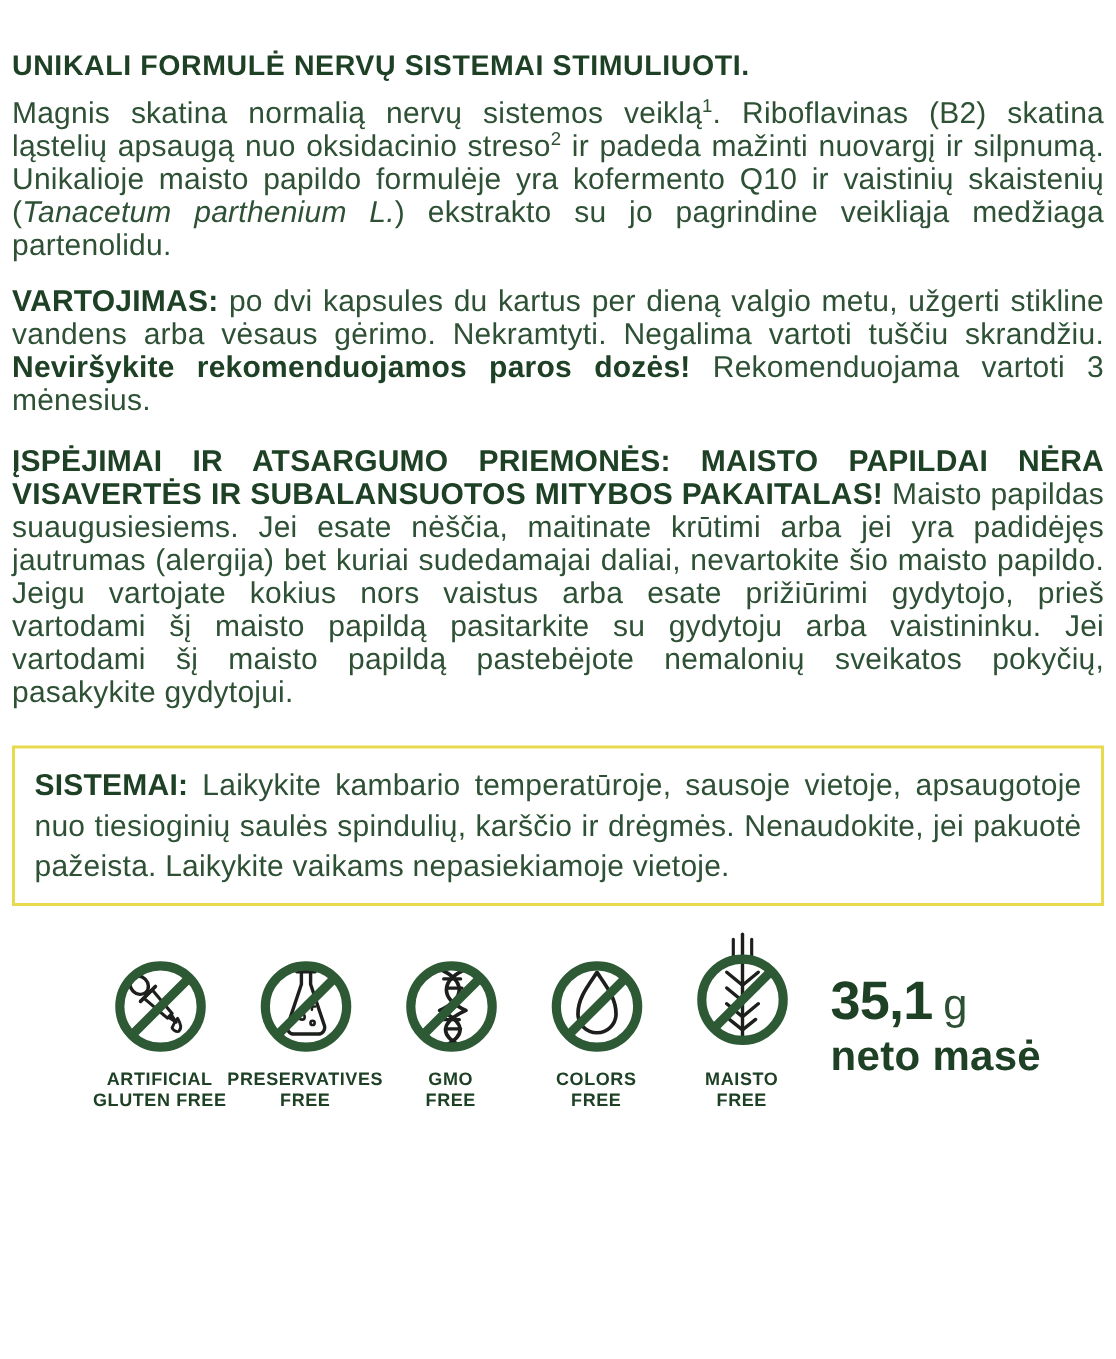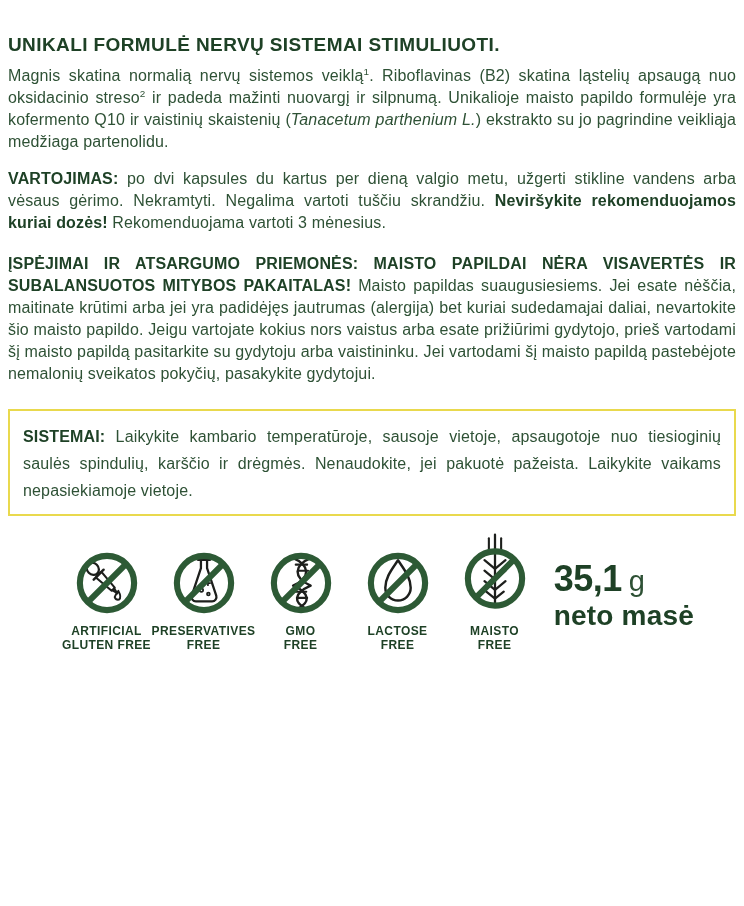--- a/index.html
+++ b/index.html
@@ -20,21 +20,21 @@
     overflow:hidden;
     font-family:"Liberation Sans","DejaVu Sans",sans-serif;
     color:var(--text);
   }
   .title{
     font-size:19px;font-weight:700;letter-spacing:.4px;
     color:var(--strong);
     margin-bottom:9px;
   }
   p.body{
-    font-size:16px;line-height:22px;letter-spacing:.15px;
+    font-size:20px;line-height:22px;letter-spacing:.15px;
     text-align:justify;
     margin-bottom:15px;
     color:var(--text);
   }
   p.body .b{font-weight:700;color:var(--strong);}
   p.body .i{font-style:italic;}
   p.body sup{font-size:62%;line-height:0;vertical-align:super;}
   p.warnings{margin-top:19px;}
   p.freefrom{margin-top:25px;}
   .storage-box{
@@ -75,21 +75,21 @@
 </style>
 </head>
 <body>
 
 <div class="page">
 
   <h1 class="title">UNIKALI FORMULĖ NERVŲ SISTEMAI STIMULIUOTI.</h1>
 
   <p class="body"><span>Magnis skatina normalią nervų sistemos veiklą</span><sup>1</sup><span>. Riboflavinas (B2) skatina ląstelių apsaugą nuo oksidacinio streso</span><sup>2</sup><span> ir padeda mažinti nuovargį ir silpnumą. Unikalioje maisto papildo formulėje yra kofermento Q10 ir vaistinių skaistenių (</span><span class="i">Tanacetum parthenium L.</span><span>) ekstrakto su jo pagrindine veikliąja medžiaga partenolidu.</span></p>
 
-  <p class="body"><span class="b">VARTOJIMAS:</span><span> po dvi kapsules du kartus per dieną valgio metu, užgerti stikline vandens arba vėsaus gėrimo. Nekramtyti. Negalima vartoti tuščiu skrandžiu. </span><span class="b">Neviršykite rekomenduojamos kuriai dozės!</span><span> Rekomenduojama vartoti 3 mėnesius.</span></p>
+  <p class="body"><span class="b">VARTOJIMAS:</span><span> po dvi kapsules du kartus per dieną valgio metu, užgerti stikline vandens arba vėsaus gėrimo. Nekramtyti. Negalima vartoti tuščiu skrandžiu. </span><span class="b">Neviršykite rekomenduojamos paros dozės!</span><span> Rekomenduojama vartoti 3 mėnesius.</span></p>
 
   <p class="body warnings"><span class="b">ĮSPĖJIMAI IR ATSARGUMO PRIEMONĖS: MAISTO PAPILDAI NĖRA VISAVERTĖS IR SUBALANSUOTOS MITYBOS PAKAITALAS!</span><span> Maisto papildas suaugusiesiems. Jei esate nėščia, maitinate krūtimi arba jei yra padidėjęs jautrumas (alergija) bet kuriai sudedamajai daliai, nevartokite šio maisto papildo. Jeigu vartojate kokius nors vaistus arba esate prižiūrimi gydytojo, prieš vartodami šį maisto papildą pasitarkite su gydytoju arba vaistininku. Jei vartodami šį maisto papildą pastebėjote nemalonių sveikatos pokyčių, pasakykite gydytojui.</span></p>
 
 
   <div class="storage-box">
     <p class="body"><span class="b">SISTEMAI:</span><span> Laikykite kambario temperatūroje, sausoje vietoje, apsaugotoje nuo tiesioginių saulės spindulių, karščio ir drėgmės. Nenaudokite, jei pakuotė pažeista. Laikykite vaikams nepasiekiamoje vietoje.</span></p>
   </div>
 
   <div class="badges-row">
 
@@ -152,21 +152,21 @@
 
     <div class="badge">
       <span class="icon-wrap">
         <svg width="70" height="70" viewBox="0 0 80 80" stroke-linecap="round" stroke-linejoin="round">
           <path class="glyph" d="M40 14 C33 24.5 25.5 33.5 25.5 45.5 A14.5 14.5 0 0 0 54.5 45.5 C54.5 33.5 47 24.5 40 14 Z" stroke-width="2.8"></path>
           <circle class="ring" cx="40" cy="40" r="31" stroke-width="7"></circle>
           <line class="ring" x1="19" y1="61" x2="61" y2="19" stroke-width="7"></line>
         </svg>
       </span>
       <div class="caption">
-        <div>LACTOSE</div>
+        <div>COLORS</div>
         <div>FREE</div>
       </div>
     </div>
 
     <div class="badge">
       <span class="icon-wrap">
         <svg width="70" height="86" viewBox="0 0 80 98" stroke-linecap="round" stroke-linejoin="round">
           <line class="glyph" x1="40" y1="3" x2="40" y2="84" stroke-width="2.6"></line>
           <line class="glyph" x1="33" y1="7" x2="33" y2="24" stroke-width="2.4"></line>
           <line class="glyph" x1="47" y1="7" x2="47" y2="24" stroke-width="2.4"></line>

